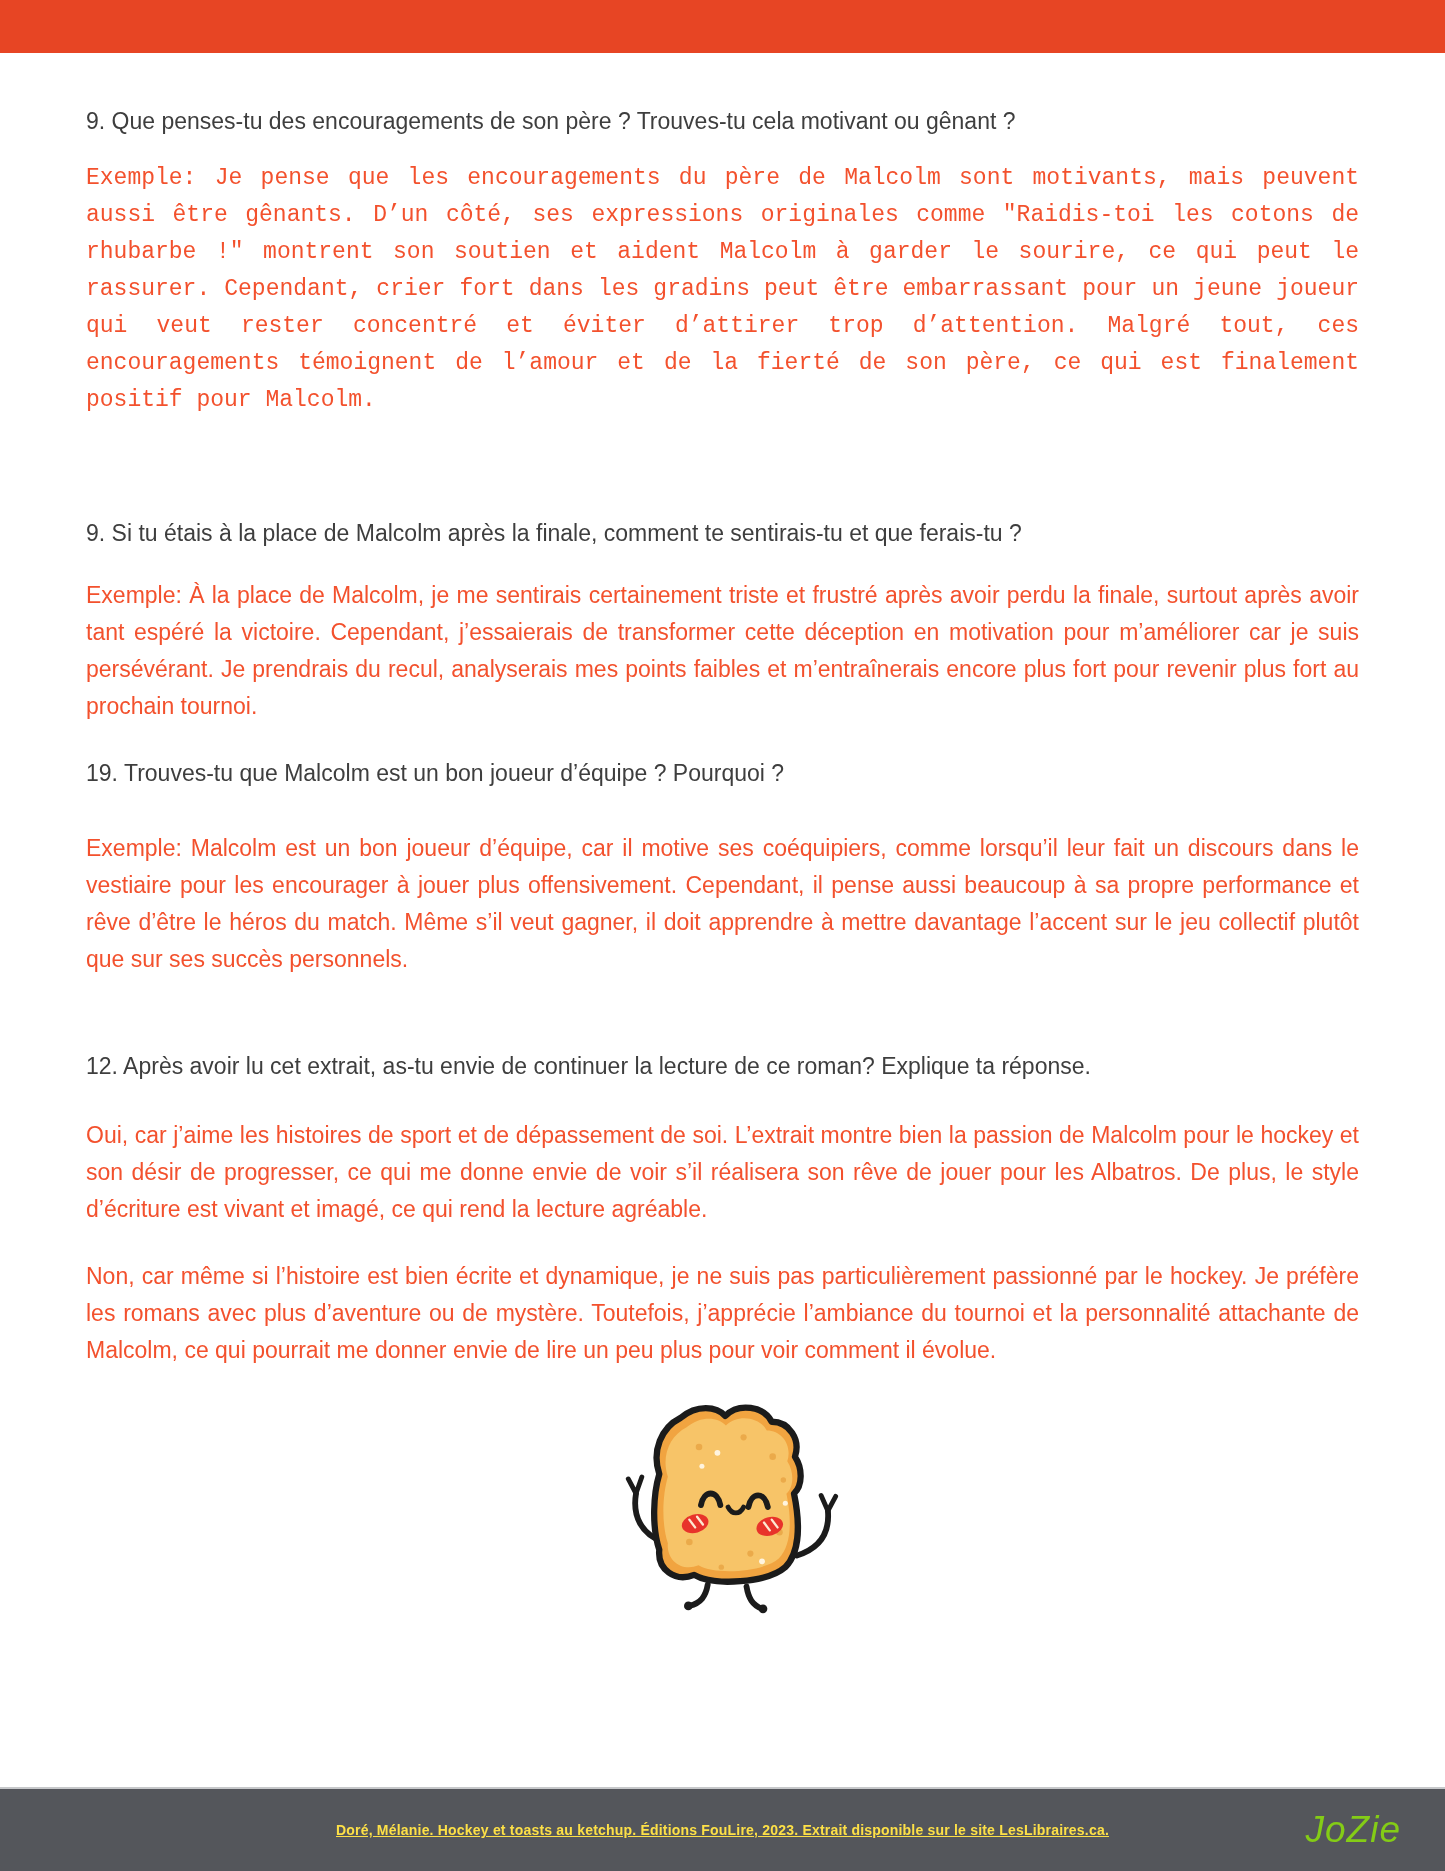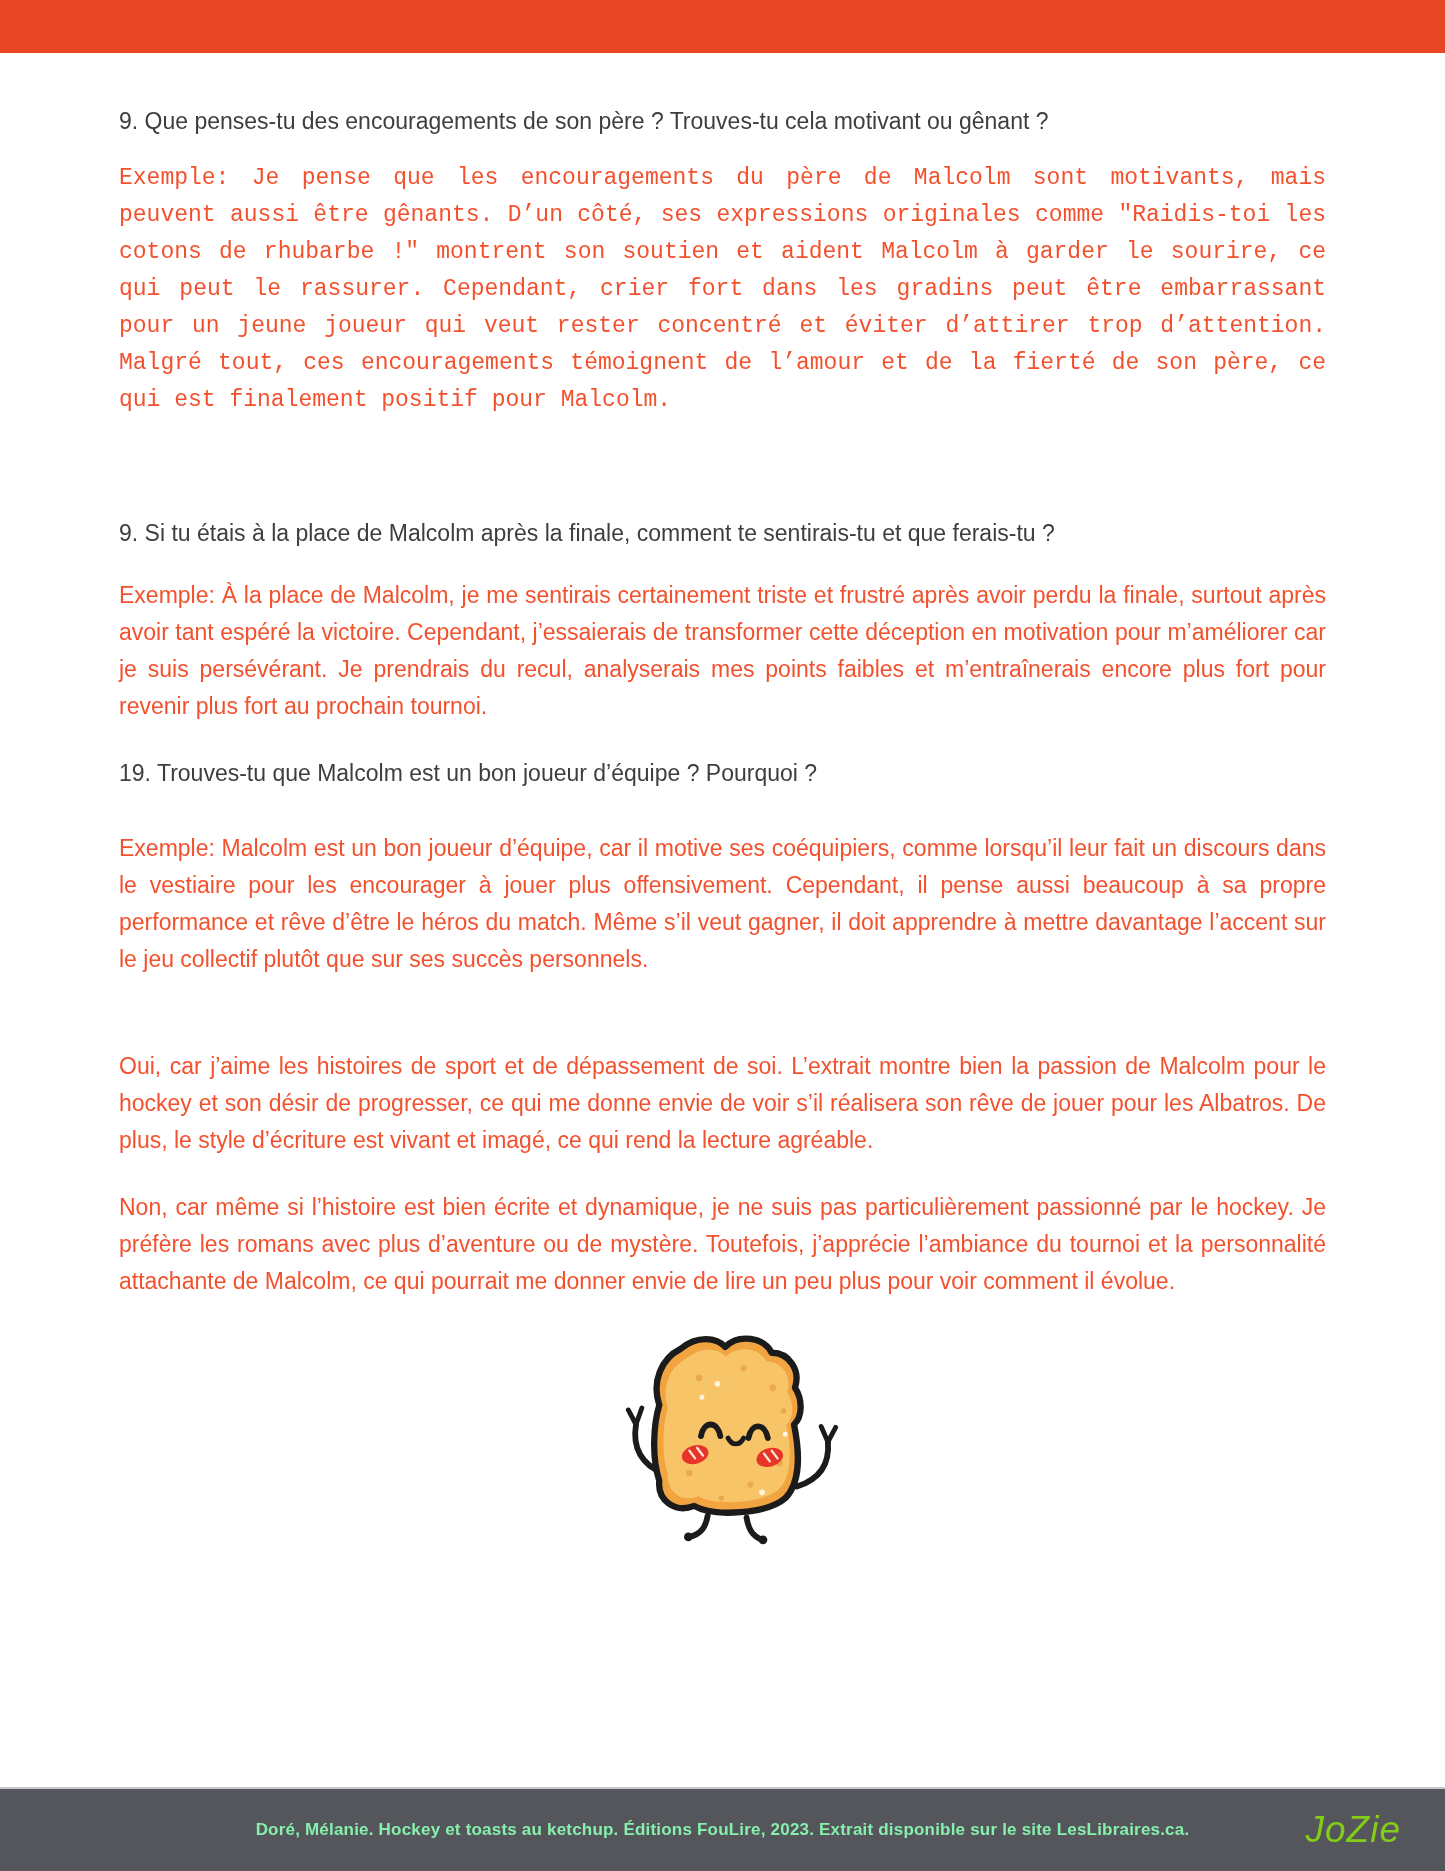--- a/index.html
+++ b/index.html
@@ -20,21 +20,21 @@
     background:#ffffff;
     overflow:hidden;
     font-family:"Liberation Sans","DejaVu Sans",sans-serif;
   }
   .topbar{
     width:100%;
     height:53px;
     background:var(--accent);
   }
   .content{
-    padding:0 119px;
+    padding:0 86px;
     font-size:23px;
     line-height:37px;
   }
   .question{
     color:var(--question-text);
   }
   .answer{
     color:var(--answer-text);
     text-align:justify;
   }
@@ -64,24 +64,25 @@
     bottom:0;
     width:100%;
     height:84px;
     background:var(--footer-bg);
     border-top:2px solid #C6C8CA;
     display:flex;
     align-items:center;
     justify-content:center;
   }
   .citation{
-    color:#86efac;
+    color:#fde047;
     font-weight:700;
-    font-size:17px;
+    font-size:14px;
     letter-spacing:.2px;
+    text-decoration:underline;
   }
   .brand{
     position:absolute;
     right:44px;
     top:50%;
     transform:translateY(-50%);
     color:#84cc16;
     font-size:37px;
     font-weight:300;
     letter-spacing:1px;
@@ -101,20 +102,21 @@
     <p class="question q9">9. Que penses-tu des encouragements de son père ? Trouves-tu cela motivant ou gênant ?</p>
     <p class="answer a9">Exemple: Je pense que les encouragements du père de Malcolm sont motivants, mais peuvent aussi être gênants. D’un côté, ses expressions originales comme "Raidis-toi les cotons de rhubarbe !" montrent son soutien et aident Malcolm à garder le sourire, ce qui peut le rassurer. Cependant, crier fort dans les gradins peut être embarrassant pour un jeune joueur qui veut rester concentré et éviter d’attirer trop d’attention. Malgré tout, ces encouragements témoignent de l’amour et de la fierté de son père, ce qui est finalement positif pour Malcolm.</p>
 
     <p class="question q10">9. Si tu étais à la place de Malcolm après la finale, comment te sentirais-tu et que ferais-tu ?</p>
     <p class="answer a10">Exemple: À la place de Malcolm, je me sentirais certainement triste et frustré après avoir perdu la finale, surtout après avoir tant espéré la victoire. Cependant, j’essaierais de transformer cette déception en motivation pour m’améliorer car je suis persévérant. Je prendrais du recul, analyserais mes points faibles et m’entraînerais encore plus fort pour revenir plus fort au prochain tournoi.</p>
 
     <p class="question q11">19. Trouves-tu que Malcolm est un bon joueur d’équipe ? Pourquoi ?</p>
     <p class="answer a11">Exemple: Malcolm est un bon joueur d’équipe, car il motive ses coéquipiers, comme lorsqu’il leur fait un discours dans le vestiaire pour les encourager à jouer plus offensivement. Cependant, il pense aussi beaucoup à sa propre performance et rêve d’être le héros du match. Même s’il veut gagner, il doit apprendre à mettre davantage l’accent sur le jeu collectif plutôt que sur ses succès personnels.</p>
 
     <div class="q12block">
+      <p class="question">12. Après avoir lu cet extrait, as-tu envie de continuer la lecture de ce roman? Explique ta réponse.</p>
     </div>
 
     <p class="answer a12yes">Oui, car j’aime les histoires de sport et de dépassement de soi. L’extrait montre bien la passion de Malcolm pour le hockey et son désir de progresser, ce qui me donne envie de voir s’il réalisera son rêve de jouer pour les Albatros. De plus, le style d’écriture est vivant et imagé, ce qui rend la lecture agréable.</p>
     <p class="answer a12no">Non, car même si l’histoire est bien écrite et dynamique, je ne suis pas particulièrement passionné par le hockey. Je préfère les romans avec plus d’aventure ou de mystère. Toutefois, j’apprécie l’ambiance du tournoi et la personnalité attachante de Malcolm, ce qui pourrait me donner envie de lire un peu plus pour voir comment il évolue.</p>
 
     <div class="toast-wrap">
       <svg width="252" height="232" viewBox="0 0 260 232" aria-hidden="true">
 
         <path class="stroke" stroke-width="6" d="M60,150 C38,142 28,124 32,100"></path>
         <path class="stroke" stroke-width="5" d="M32,100 l-8,-15 M32,100 l6,-17"></path>

